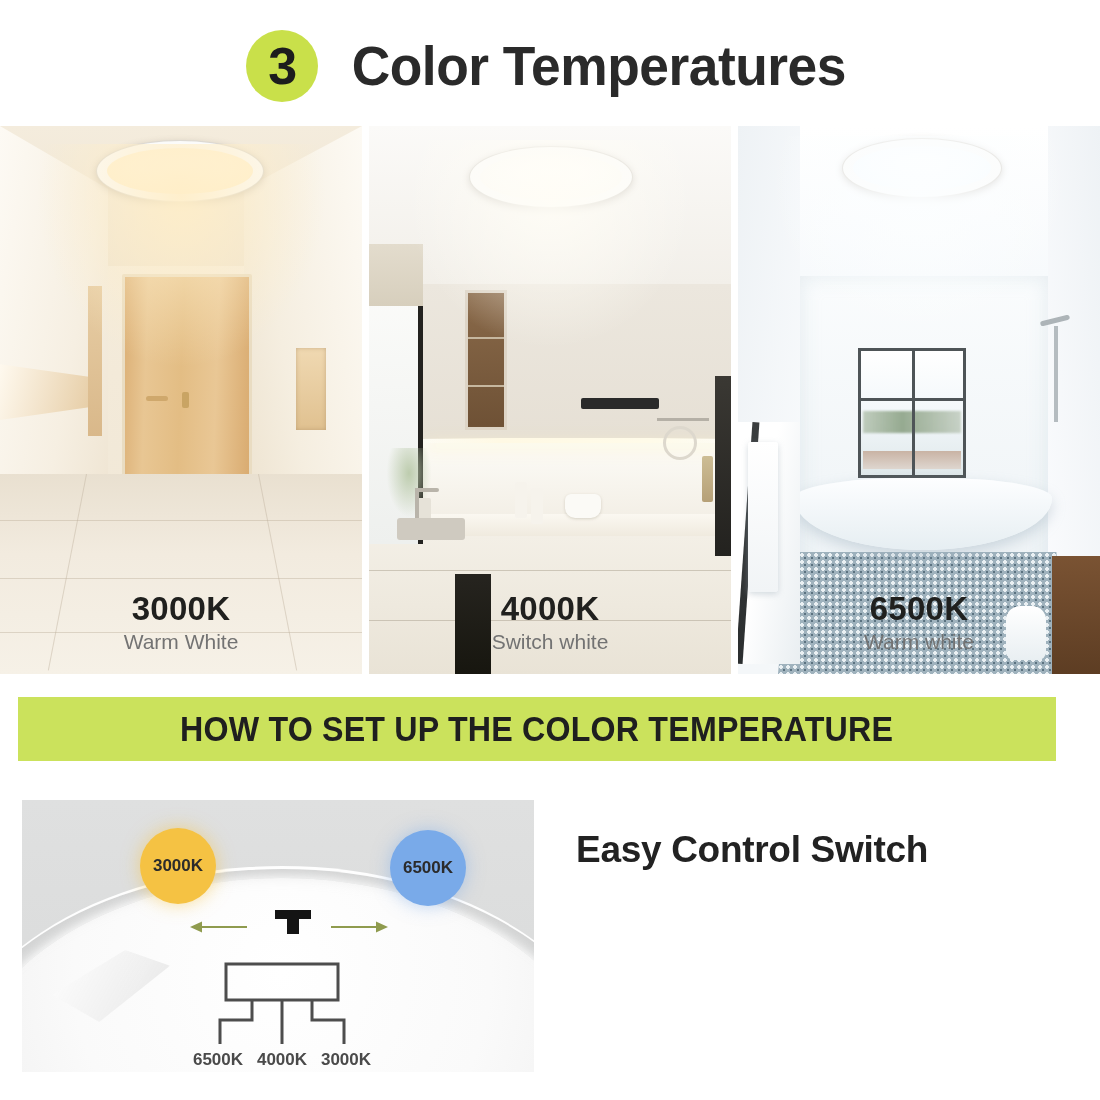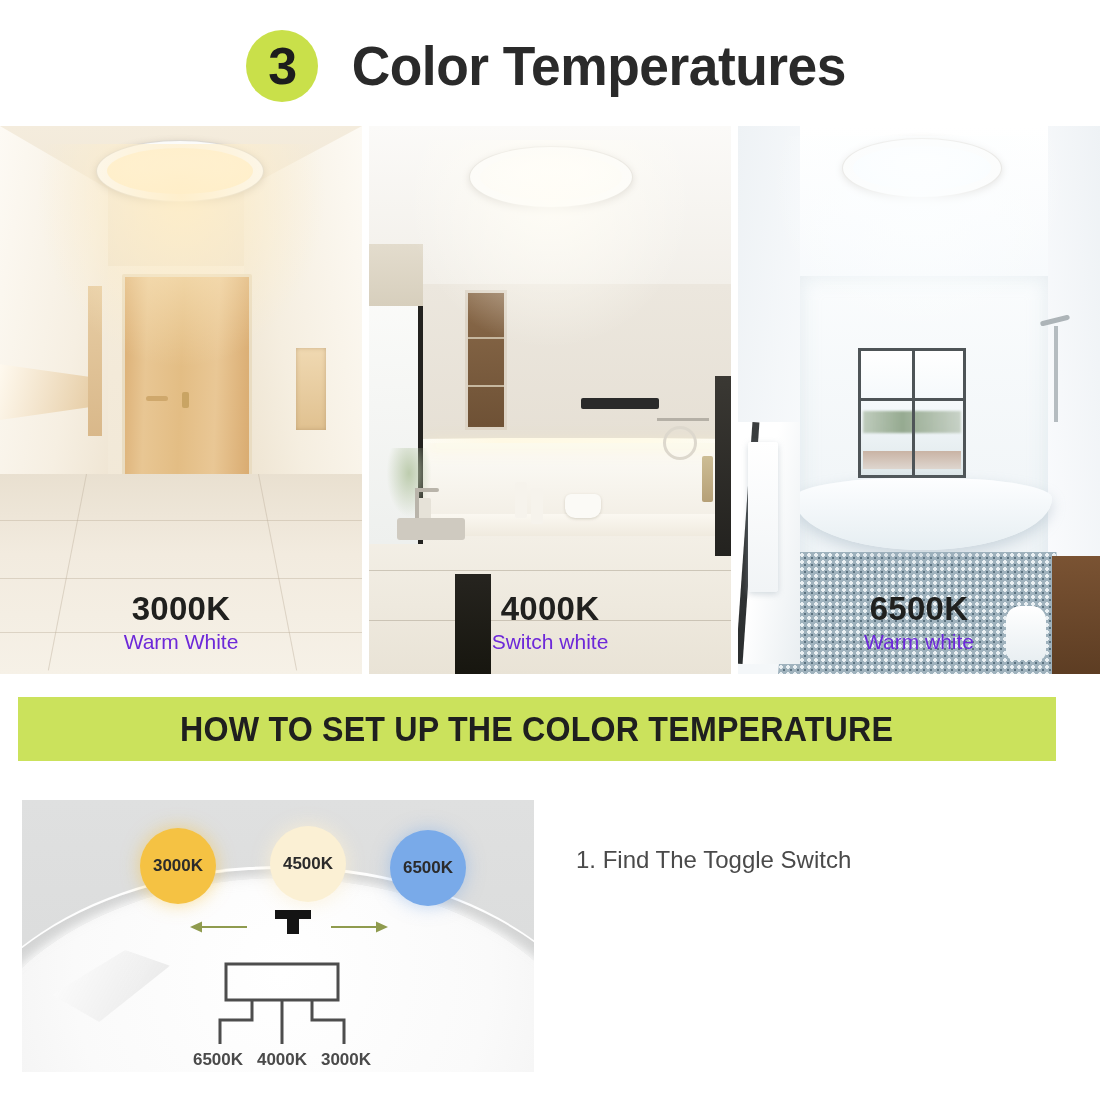--- a/index.html
+++ b/index.html
@@ -41,21 +41,21 @@
   }
   .photo-card { position: relative; flex: 1 1 0; overflow: hidden; background: #fff; }
   .scene { position: absolute; left: 0; top: 0; right: 0; bottom: 0; overflow: hidden; }
 
   .caption {
     position: absolute; left: 0; right: 0; bottom: 0; height: 88px;
     display: flex; flex-direction: column; align-items: center; justify-content: flex-start;
     padding-top: 4px; z-index: 40; pointer-events: none;
   }
   .cap-k { font-size: 33px; font-weight: 700; color: #20201e; letter-spacing: .3px; }
-  .cap-name { font-size: 21px; font-weight: 400; color: #6d28d9; margin-top: 2px; }
+  .cap-name { font-size: 21px; font-weight: 400; color: #737373; margin-top: 2px; }
 
   
   .lamp { position: absolute; border-radius: 50%; }
   .lamp-ring {
     background: #fbfbfa;
     box-shadow: 0 2px 7px rgba(120,110,95,.30);
     border: 1px solid rgba(200,195,185,.6);
   }
   .lamp-inner { border-radius: 50%; position: absolute; }
 
@@ -508,21 +508,20 @@
   </div>
 
   <div id="bottom">
 
     <div id="diagram">
       <div id="lamp-body"></div>
       <div id="lamp-edge"></div>
       <div id="lamp-clip"></div>
 
       <div class="kbubble" id="k3000" style="background: rgb(245, 194, 67);">3000K</div>
-      <div class="kbubble" id="k4500" style="background: rgb(251, 240, 212);">4500K</div>
       <div class="kbubble" id="k6500" style="background: rgb(121, 170, 233);">6500K</div>
 
       <div class="arrow" id="arrow-left">
         <svg width="58" height="14" viewBox="0 0 58 14">
           <line x1="57" y1="7" x2="10" y2="7" stroke="#8f9b4e" stroke-width="2"></line>
           <polygon points="0,7 12,1.5 12,12.5" fill="#8f9b4e"></polygon>
         </svg>
       </div>
       <div class="arrow" id="arrow-right">
         <svg width="58" height="14" viewBox="0 0 58 14">
@@ -544,17 +543,17 @@
           <path d="M90 38 V82" fill="none" stroke="#4d4d4d" stroke-width="3"></path>
           <path d="M120 38 V58 H152 V82" fill="none" stroke="#4d4d4d" stroke-width="3"></path>
           <text x="26" y="103" text-anchor="middle" font-family="Liberation Sans, sans-serif" font-size="17" font-weight="700" fill="#4a4a4a">6500K</text>
           <text x="90" y="103" text-anchor="middle" font-family="Liberation Sans, sans-serif" font-size="17" font-weight="700" fill="#4a4a4a">4000K</text>
           <text x="154" y="103" text-anchor="middle" font-family="Liberation Sans, sans-serif" font-size="17" font-weight="700" fill="#4a4a4a">3000K</text>
         </svg>
       </div>
     </div>
 
     <div id="right-col">
-      <div class="rc-step" id="rc-step1">1. Find The Toggle Switch</div>
+      <div id="rc-title">Easy Control Switch</div>
     </div>
 
   </div>
 </div>
 
 </body></html>

